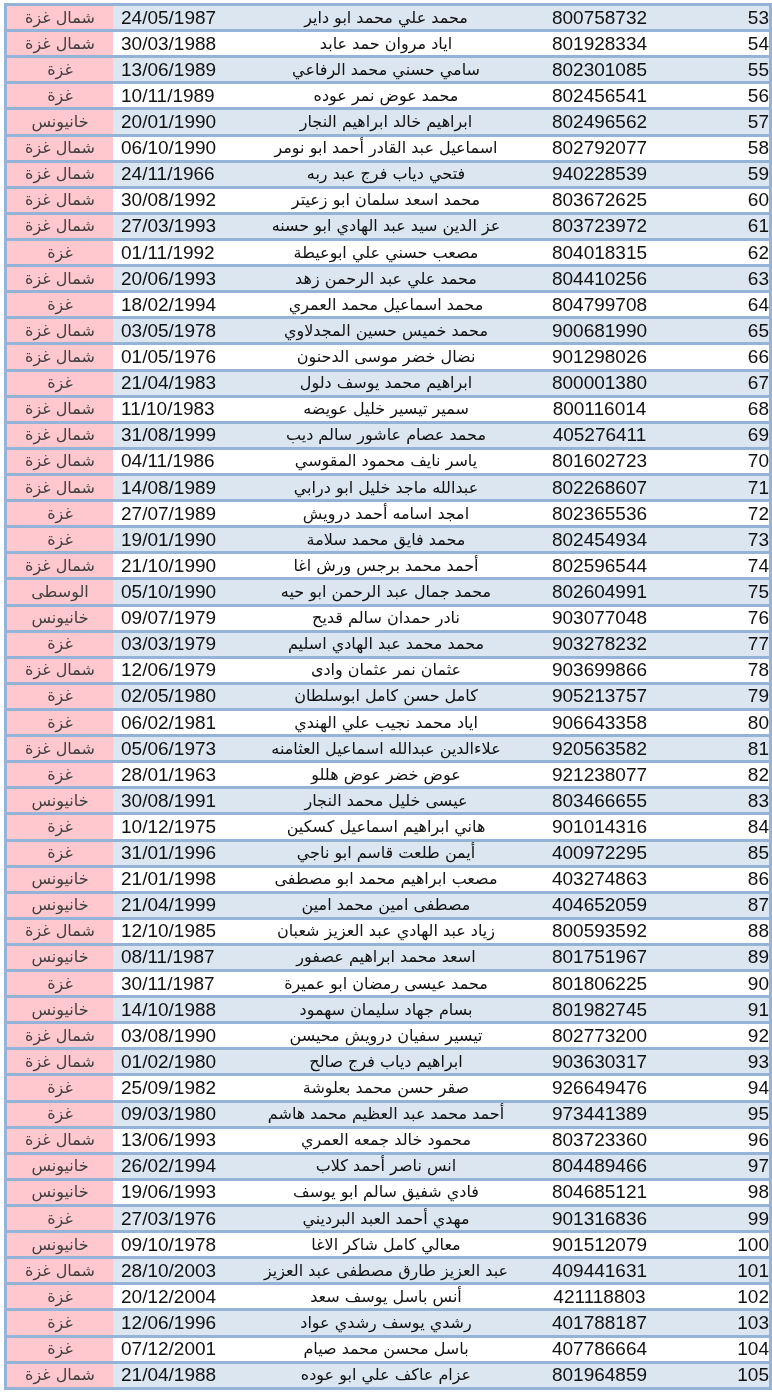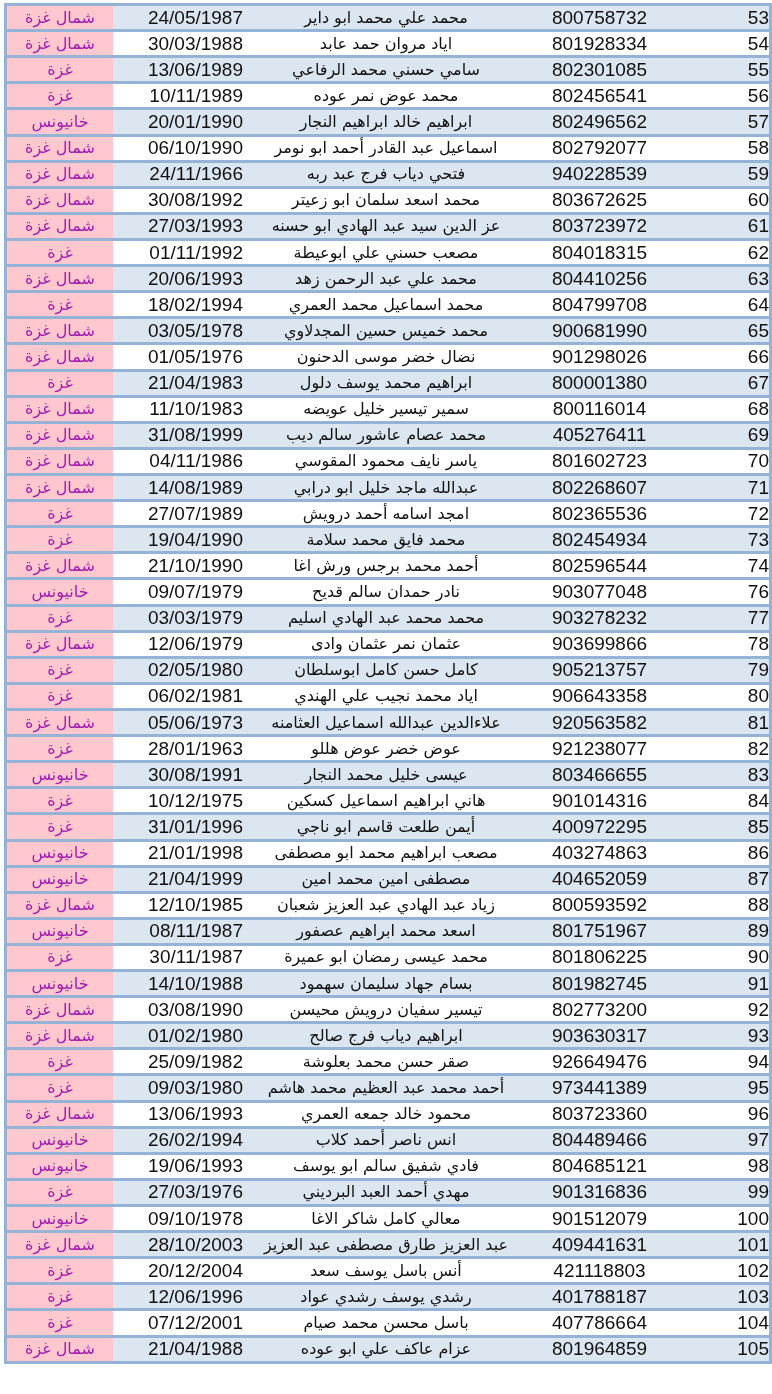--- a/index.html
+++ b/index.html
@@ -12,23 +12,23 @@
   tr { height: 26.12px; }
   td {
     border-top: 3px solid #95b3d7;
     padding: 0; text-align: center; vertical-align: middle;
     font-size: 19px; color: #111; white-space: nowrap; overflow: hidden;
     line-height: 20px;
   }
   tr:last-child td { border-bottom: 3px solid #95b3d7; }
   tr.alt td { background: #dce6f1; }
   tr.plain td { background: #ffffff; }
-  td.region { background: #ffc7ce !important; color: #a21caf; font-size: 16px; font-family: "DejaVu Sans", sans-serif; }
+  td.region { background: #ffc7ce !important; color: #404040; font-size: 16px; font-family: "DejaVu Sans", sans-serif; }
   td.name { font-size: 16px; font-family: "DejaVu Sans", sans-serif; direction: rtl; }
-  td.date { text-align: right; padding-left: 8px; }
+  td.date { text-align: left; padding-left: 8px; }
   td.id { text-align: center; }
   td.num { text-align: right; }
   col.c-region { width: 106px; }
   col.c-date { width: 130px; }
   col.c-name { width: 286px; }
   col.c-id { width: 141px; }
   col.c-num { width: 99px; }
 </style>
 </head>
 <body>
@@ -198,34 +198,41 @@
   <tr class="plain">
     <td class="region">غزة</td>
     <td class="date">27/07/1989</td>
     <td class="name">امجد اسامه أحمد درويش</td>
     <td class="id">802365536</td>
     <td class="num">72</td>
   </tr>
 
   <tr class="alt">
     <td class="region">غزة</td>
-    <td class="date">19/04/1990</td>
+    <td class="date">19/01/1990</td>
     <td class="name">محمد فايق محمد سلامة</td>
     <td class="id">802454934</td>
     <td class="num">73</td>
   </tr>
 
   <tr class="plain">
     <td class="region">شمال غزة</td>
     <td class="date">21/10/1990</td>
     <td class="name">أحمد محمد برجس ورش اغا</td>
     <td class="id">802596544</td>
     <td class="num">74</td>
   </tr>
 
+  <tr class="alt">
+    <td class="region">الوسطى</td>
+    <td class="date">05/10/1990</td>
+    <td class="name">محمد جمال عبد الرحمن ابو حيه</td>
+    <td class="id">802604991</td>
+    <td class="num">75</td>
+  </tr>
 
   <tr class="plain">
     <td class="region">خانيونس</td>
     <td class="date">09/07/1979</td>
     <td class="name">نادر حمدان سالم قديح</td>
     <td class="id">903077048</td>
     <td class="num">76</td>
   </tr>
 
   <tr class="alt">

